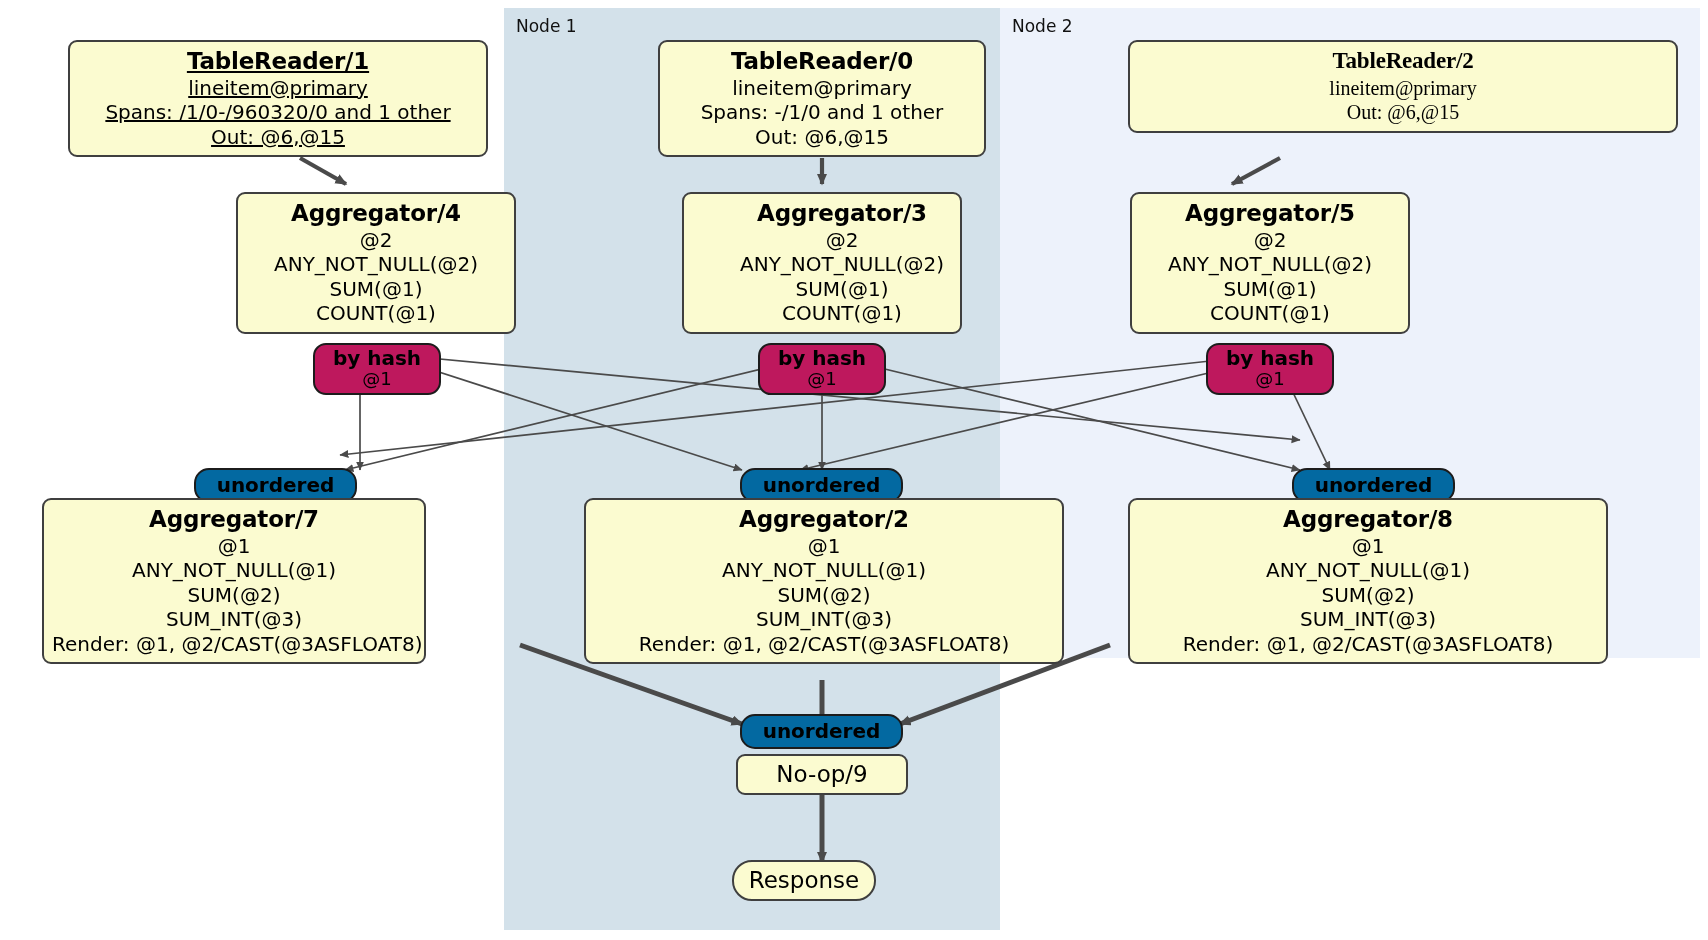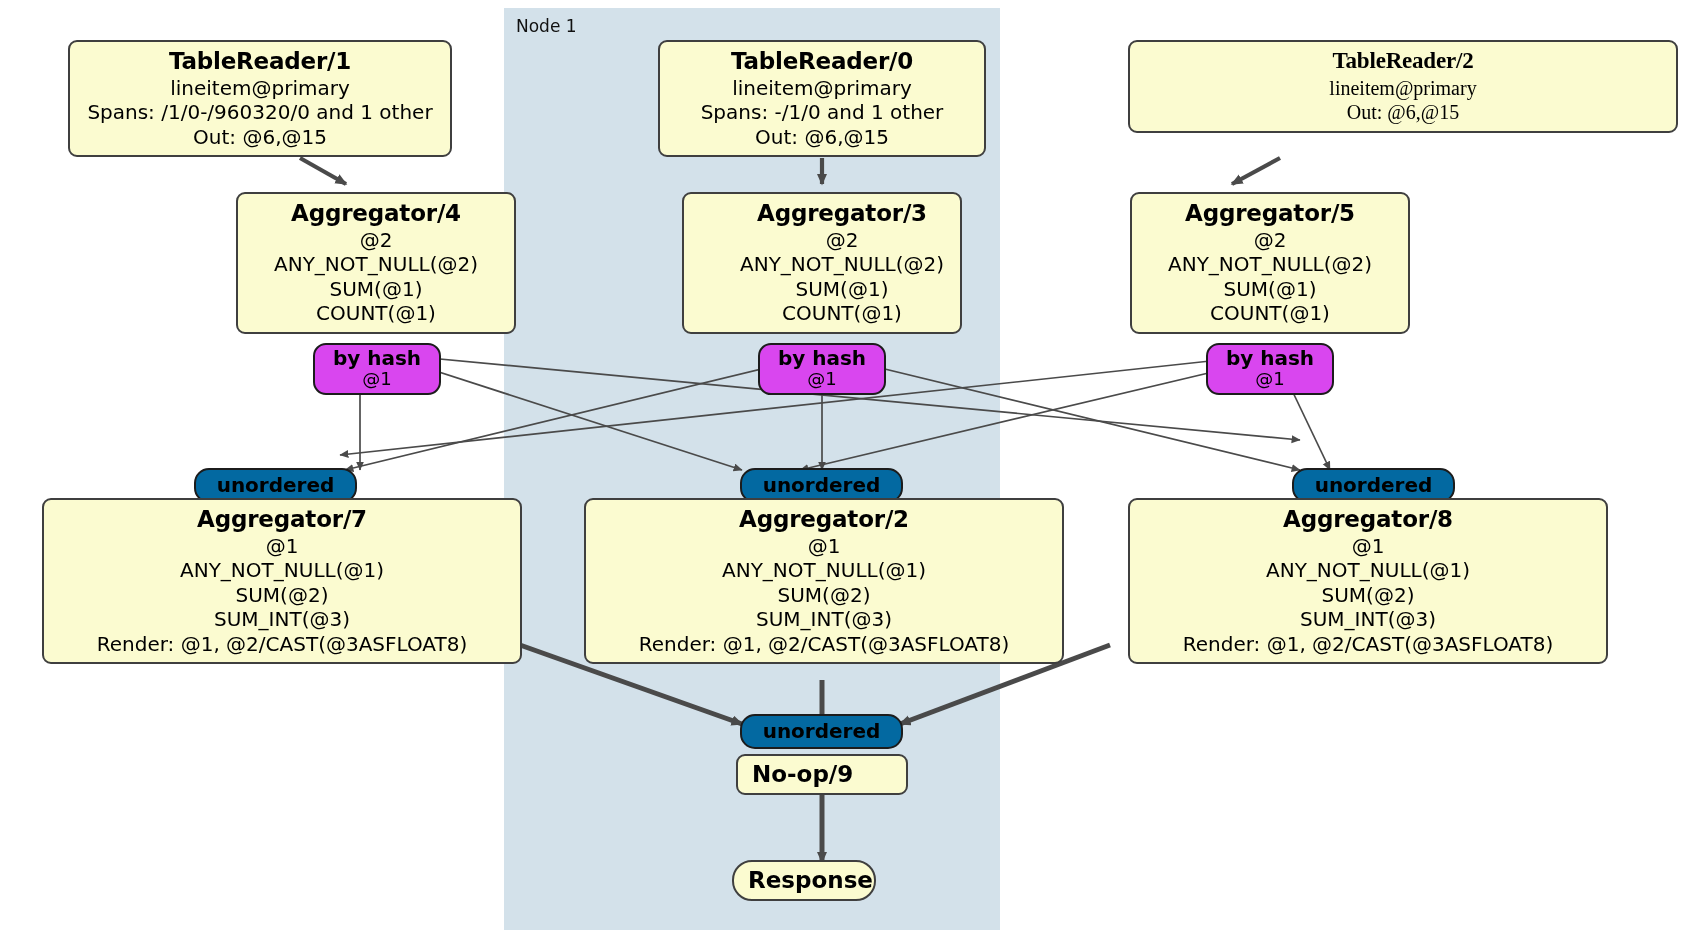--- a/index.html
+++ b/index.html
@@ -16,40 +16,43 @@
 
   .box{position:absolute;box-sizing:border-box;background:#fbfbd0;
        border:2px solid #3f3f3f;border-radius:9px;text-align:center;
        color:#000;padding:5px 8px 6px 8px;}
   .box .title{font-weight:bold;font-size:23px;line-height:1.24;
               letter-spacing:-0.2px;}
   .box .line{font-size:20px;line-height:1.23;white-space:nowrap;}
 
   .pill{position:absolute;box-sizing:border-box;border:2px solid #1c1c1c;
         text-align:center;color:#000;}
-  .pill.hash{background:#d946ef;border-radius:13px;padding:2px 12px 3px 12px;}
+  .pill.hash{background:#be185d;border-radius:13px;padding:2px 12px 3px 12px;}
   .pill.hash .t1{font-weight:bold;font-size:20px;line-height:1.12;}
   .pill.hash .t2{font-size:18px;line-height:1.12;}
   .pill.sync{background:#0369a1;border-radius:15px;padding:3px 14px 4px 14px;
              font-weight:bold;font-size:20px;line-height:1.2;}
 
   .nobox{position:absolute;box-sizing:border-box;background:#fbfbd0;
-         border:2px solid #3f3f3f;border-radius:9px;
-         font-weight:bold;font-size:23px;color:#000;padding:5px 14px 6px 14px;}
+         border:2px solid #3f3f3f;border-radius:9px;text-align:center;
+         font-weight:normal;font-size:23px;color:#000;padding:5px 14px 6px 14px;}
 </style>
 </head>
 <body>
 
 <div id="stage">
 
 
   <div class="node-panel" style="left:504px;top:8px;width:496px;height:922px;background:#d3e1ea;">
     <span class="node-label" style="left:12px;top:10px;">Node 1</span>
   </div>
 
+  <div class="node-panel" style="left:1000px;top:8px;width:700px;height:650px;background:#edf2fb;">
+    <span class="node-label" style="left:12px;top:10px;">Node 2</span>
+  </div>
 
   <svg class="edges" viewBox="0 0 1708 940">
     <defs>
       <marker id="ah" markerWidth="11" markerHeight="11" refX="8.4" refY="4" orient="auto" markerUnits="userSpaceOnUse">
         <path d="M0,0 L9,4 L0,8 z" fill="#4a4a4a"></path>
       </marker>
       <marker id="ahT" markerWidth="15" markerHeight="15" refX="10.5" refY="5.2" orient="auto" markerUnits="userSpaceOnUse">
         <path d="M0,0 L12,5.2 L0,10.4 z" fill="#4a4a4a"></path>
       </marker>
     </defs>
@@ -70,21 +73,21 @@
     <path d="M1238,366 L800,470" stroke="#4a4a4a" stroke-width="1.7" fill="none" marker-end="url(#ah)"></path>
     <path d="M1288,382 L1330,470" stroke="#4a4a4a" stroke-width="1.7" fill="none" marker-end="url(#ah)"></path>
 
     <path d="M520,645 L742,724" stroke="#4a4a4a" stroke-width="5" fill="none" marker-end="url(#ahT)"></path>
     <path d="M822,680 L822,724" stroke="#4a4a4a" stroke-width="5" fill="none" marker-end="url(#ahT)"></path>
     <path d="M1110,645 L900,724" stroke="#4a4a4a" stroke-width="5" fill="none" marker-end="url(#ahT)"></path>
 
     <path d="M822,785 L822,862" stroke="#4a4a4a" stroke-width="5" fill="none" marker-end="url(#ahT)"></path>
   </svg>
 
-  <div class="box" style="left:68px;top:40px;width:384px;">
+  <div class="box" style="left:68px;top:40px;width:420px;text-decoration:underline;">
     <div class="title">TableReader/1</div>
     <div class="line">lineitem@primary</div>
     <div class="line">Spans: /1/0-/960320/0 and 1 other</div>
     <div class="line">Out: @6,@15</div>
   </div>
 
   <div class="box" style="left:658px;top:40px;width:328px;">
     <div class="title">TableReader/0</div>
     <div class="line">lineitem@primary</div>
     <div class="line">Spans: -/1/0 and 1 other</div>
@@ -135,21 +138,21 @@
     <div class="t1">by hash</div>
     <div class="t2">@1</div>
   </div>
 
   <div class="pill sync" style="left:194px;top:468px;width:163px;">unordered</div>
 
   <div class="pill sync" style="left:740px;top:468px;width:163px;">unordered</div>
 
   <div class="pill sync" style="left:1292px;top:468px;width:163px;">unordered</div>
 
-  <div class="box" style="left:42px;top:498px;width:480px;">
+  <div class="box" style="left:42px;top:498px;width:384px;">
     <div class="title">Aggregator/7</div>
     <div class="line">@1</div>
     <div class="line">ANY_NOT_NULL(@1)</div>
     <div class="line">SUM(@2)</div>
     <div class="line">SUM_INT(@3)</div>
     <div class="line">Render: @1, @2/CAST(@3ASFLOAT8)</div>
   </div>
 
   <div class="box" style="left:584px;top:498px;width:480px;">
     <div class="title">Aggregator/2</div>

